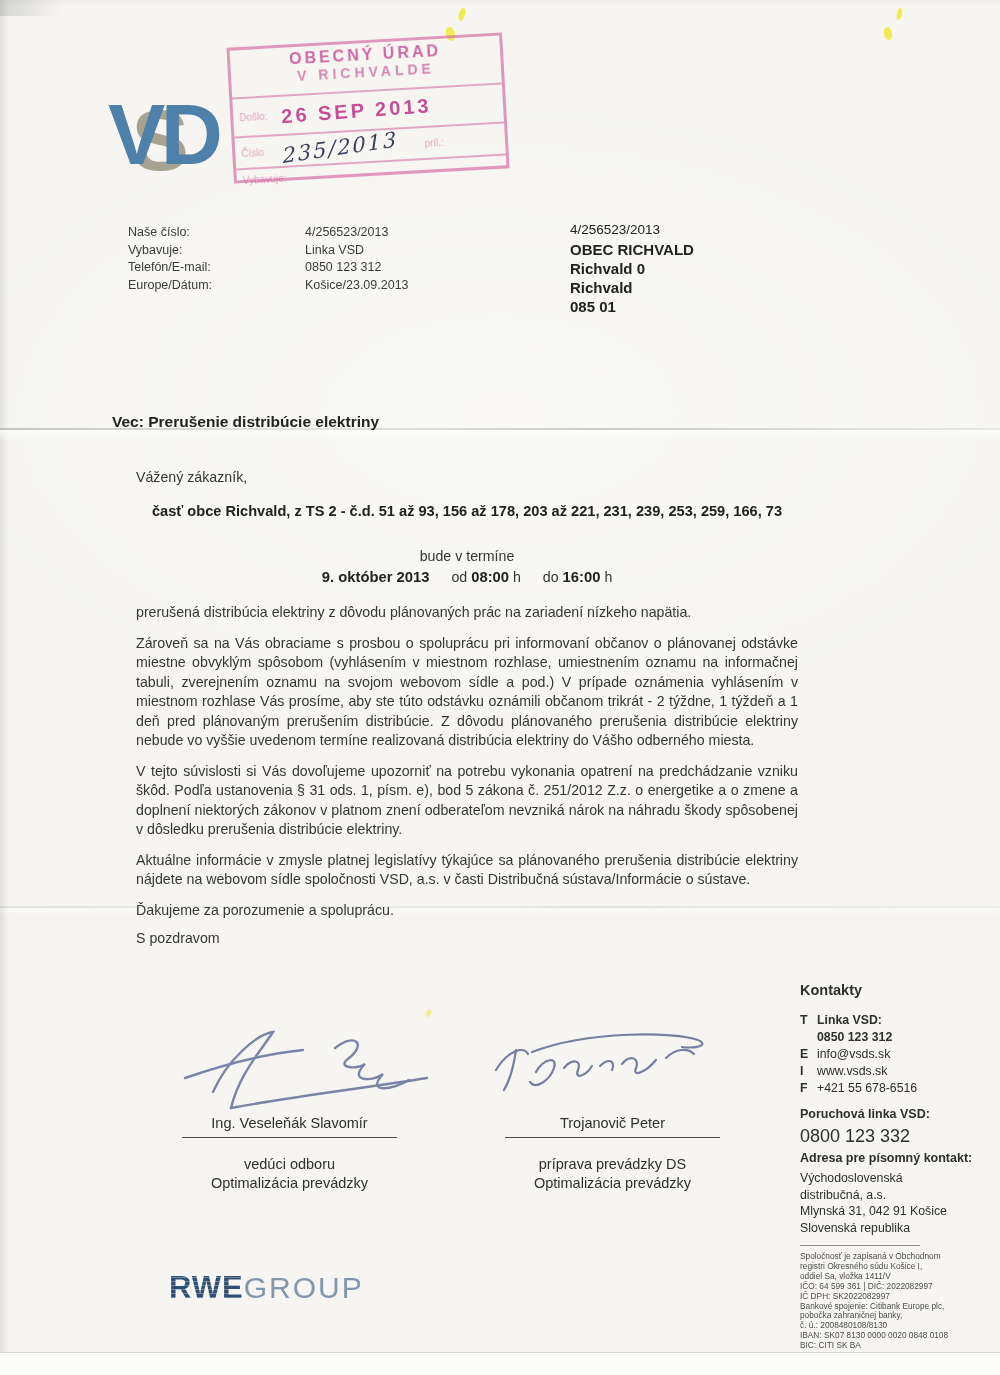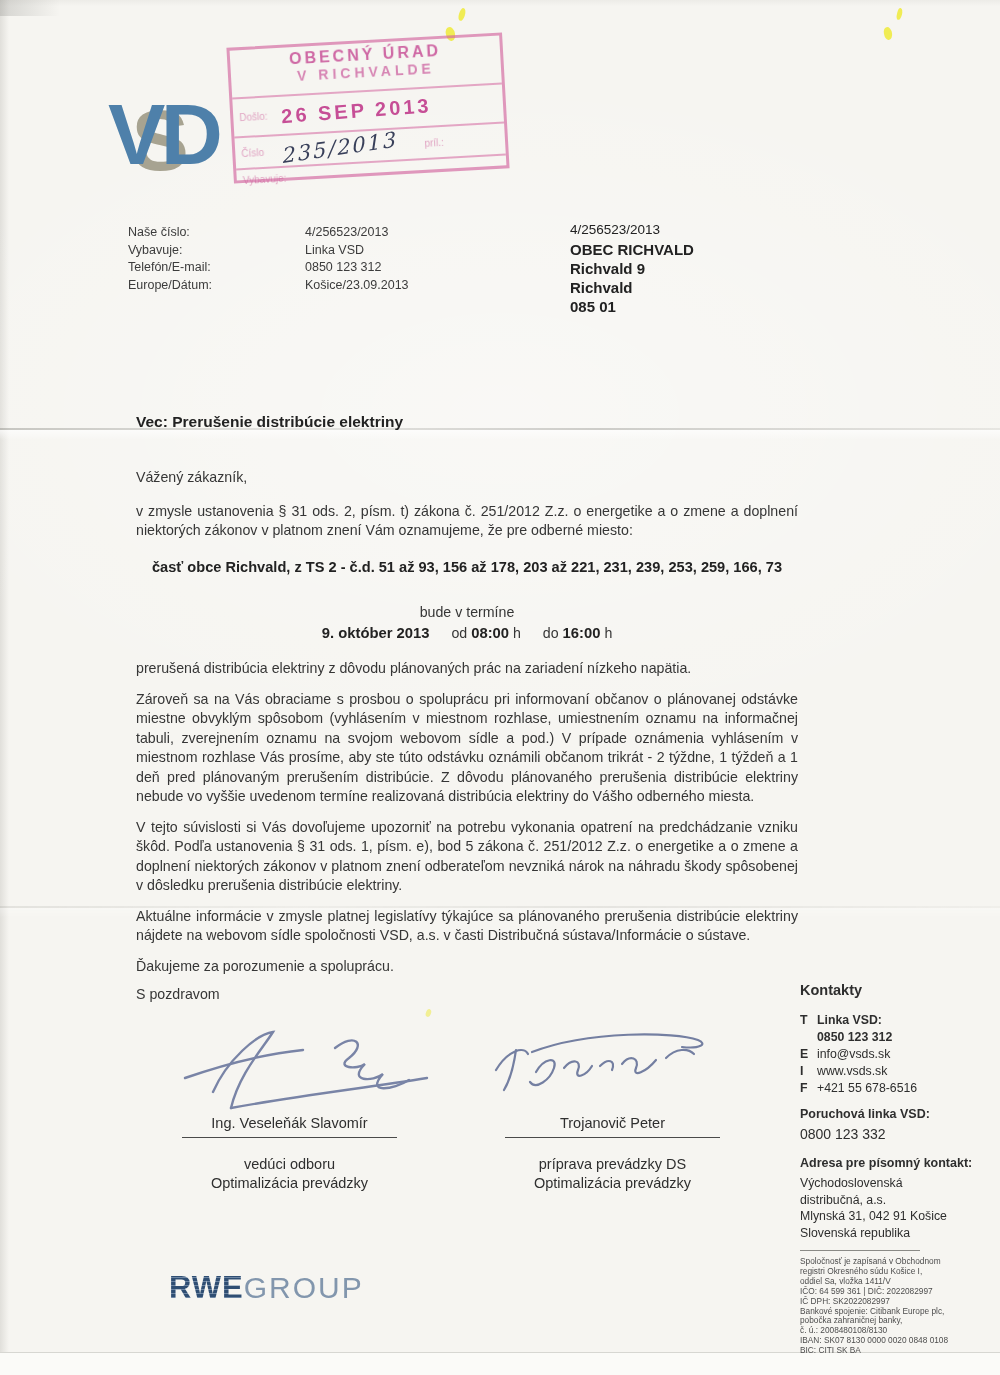--- a/index.html
+++ b/index.html
@@ -48,21 +48,21 @@
   .refs .row{display:flex;}
   .refs .lab{width:177px;}
   .refs .val{width:260px;}
 
   
   .recipient{left:570px;top:221px;font-size:13.5px;line-height:18px;color:#222;}
   .recipient .ref{margin-bottom:1px;}
   .recipient .bold{font-weight:bold;font-size:15px;line-height:19px;}
 
   
-  .subject{left:136px;top:413px;font-size:15.5px;font-weight:bold;color:#222;}
+  .subject{left:112px;top:413px;font-size:15.5px;font-weight:bold;color:#222;}
 
   
   .body-flow{left:136px;top:468px;width:662px;font-size:14.2px;line-height:19.5px;color:#363636;}
   .body-flow p{margin:0 0 11px;}
   .body-flow .just{text-align:justify;}
   .salutation{margin-bottom:14px !important;}
   .intro{margin-bottom:17px !important;}
   .location{font-weight:bold;text-align:center;font-size:14.6px;color:#222;margin-bottom:26px !important;}
   .schedule{text-align:center;margin-bottom:16px !important;}
   .schedule .l1{margin-bottom:1px;}
@@ -78,21 +78,21 @@
 
   
   .contacts{left:800px;top:982px;width:196px;color:#2e2e2e;}
   .contacts .head{font-weight:bold;font-size:14.5px;margin-bottom:14px;}
   .c-item{display:flex;font-size:12.3px;line-height:16px;margin-bottom:1px;}
   .c-item .k{width:17px;font-weight:bold;}
   .c-item.bold .v{font-weight:bold;}
   .c-sub{margin-left:17px;font-weight:bold;font-size:12.3px;line-height:16px;margin-bottom:1px;}
   .c-gap{height:10px;}
   .c-label{font-weight:bold;font-size:12.5px;margin-bottom:5px;}
-  .c-plain{font-size:14px;margin-bottom:14px;}
+  .c-plain{font-size:18px;margin-bottom:4px;}
   .c-addr{font-size:12.3px;line-height:16.5px;margin-bottom:9px;}
   .c-div{border-top:1px solid #8a8a86;width:120px;margin:4px 0 6px;}
   .legal{font-size:8.3px;line-height:9.9px;color:#4d4d4d;}
 
   
   .rwe{left:123px;top:1270px;display:flex;align-items:baseline;margin-left:46px;}
   .rwe .rwe-word{font-weight:bold;font-size:31px;letter-spacing:1px;color:#2f4e73;
       background:repeating-linear-gradient(180deg,#2f4e73 0 3px,#6d86a4 3px 4px);
       -webkit-background-clip:text;background-clip:text;-webkit-text-fill-color:transparent;}
   .rwe .group-word{font-size:30px;letter-spacing:2px;color:#8296ad;}
@@ -159,30 +159,29 @@
     </div>
     <div class="row">
       <span class="lab">Europe/Dátum:</span>
       <span class="val">Košice/23.09.2013</span>
     </div>
   </div>
 
   <div class="abs recipient">
     <div class="ref">4/256523/2013</div>
     <div class="bold">OBEC RICHVALD</div>
-    <div class="bold">Richvald 9</div>
+    <div class="bold">Richvald 0</div>
     <div class="bold">Richvald</div>
     <div class="bold">085 01</div>
   </div>
 
   <div class="abs subject">Vec: Prerušenie distribúcie elektriny</div>
 
   <div class="abs body-flow">
     <p class="salutation">Vážený zákazník,</p>
-    <p class="intro just">v zmysle ustanovenia § 31 ods. 2, písm. t) zákona č. 251/2012 Z.z. o energetike a o zmene a doplnení niektorých zákonov v platnom znení  Vám oznamujeme, že pre odberné miesto:</p>
     <p class="location">časť obce Richvald, z TS 2 - č.d. 51 až 93, 156 až 178, 203 až 221, 231, 239, 253, 259, 166, 73</p>
     <div class="schedule">
       <div class="l1">bude v termíne</div>
       <div>
         <b>9. október 2013</b><span class="sp"></span>
         <span>od</span>
         <b>08:00</b>
         <span>h</span><span class="sp"></span>
         <span>do</span>
         <b>16:00</b>

